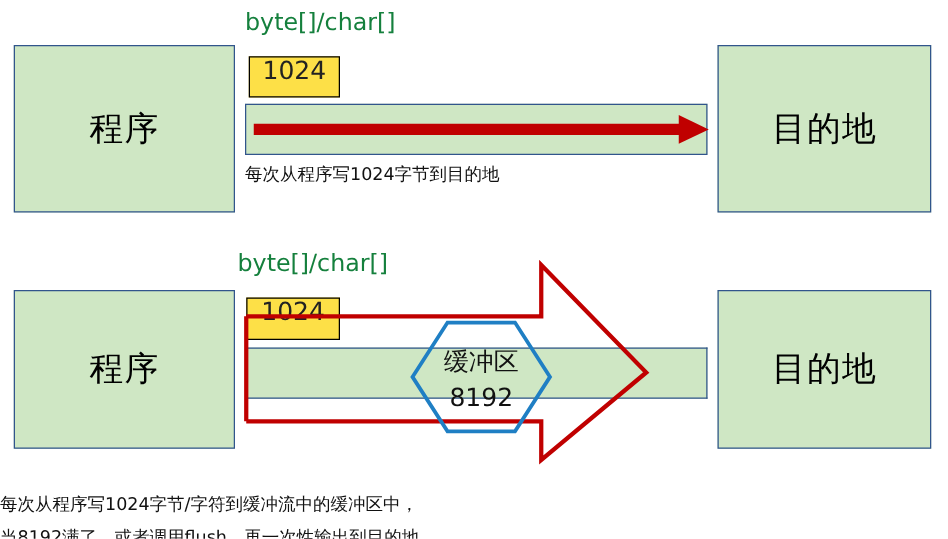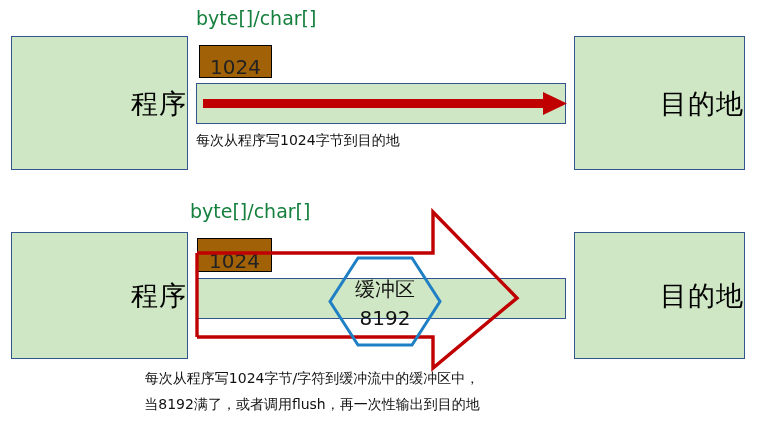--- a/index.html
+++ b/index.html
@@ -26,45 +26,45 @@
   
   .abs { position: absolute; }
 
   
   .endpoint-box {
     background: #cfe7c4;
     border: 1.5px solid #31558c;
     box-sizing: border-box;
     display: flex;
     align-items: center;
-    justify-content: flex-end;
+    justify-content: center;
   }
   .endpoint-label {
     font-size: 27px;
     line-height: 1;
     letter-spacing: 1px;
     color: #000;
     white-space: nowrap;
   }
 
   
   .array-type-label {
     font-size: 19px;
     line-height: 1;
     white-space: nowrap;
     color: #15803d;
   }
 
   
   .chunk-box {
-    background: #a16207;
+    background: #fde047;
     border: 1.6px solid #000000;
     box-sizing: border-box;
     display: flex;
-    align-items: flex-end;
+    align-items: flex-start;
     justify-content: center;
   }
   .chunk-label {
     font-size: 20px;
     line-height: 1;
     color: #222;
     white-space: nowrap;
   }
 
   
@@ -79,23 +79,24 @@
   }
 
   
   .caption {
     font-size: 14px;
     line-height: 25px;
     white-space: nowrap;
     color: #111;
   }
   .caption-centered {
-    text-align: center;
+    text-align: left;
     width: 624px;
     left: 0;
+    margin-top: 26px;
   }
 
   
   #overlay {
     position: absolute;
     left: 0;
     top: 0;
     width: 758px;
     height: 431px;
     pointer-events: none;

